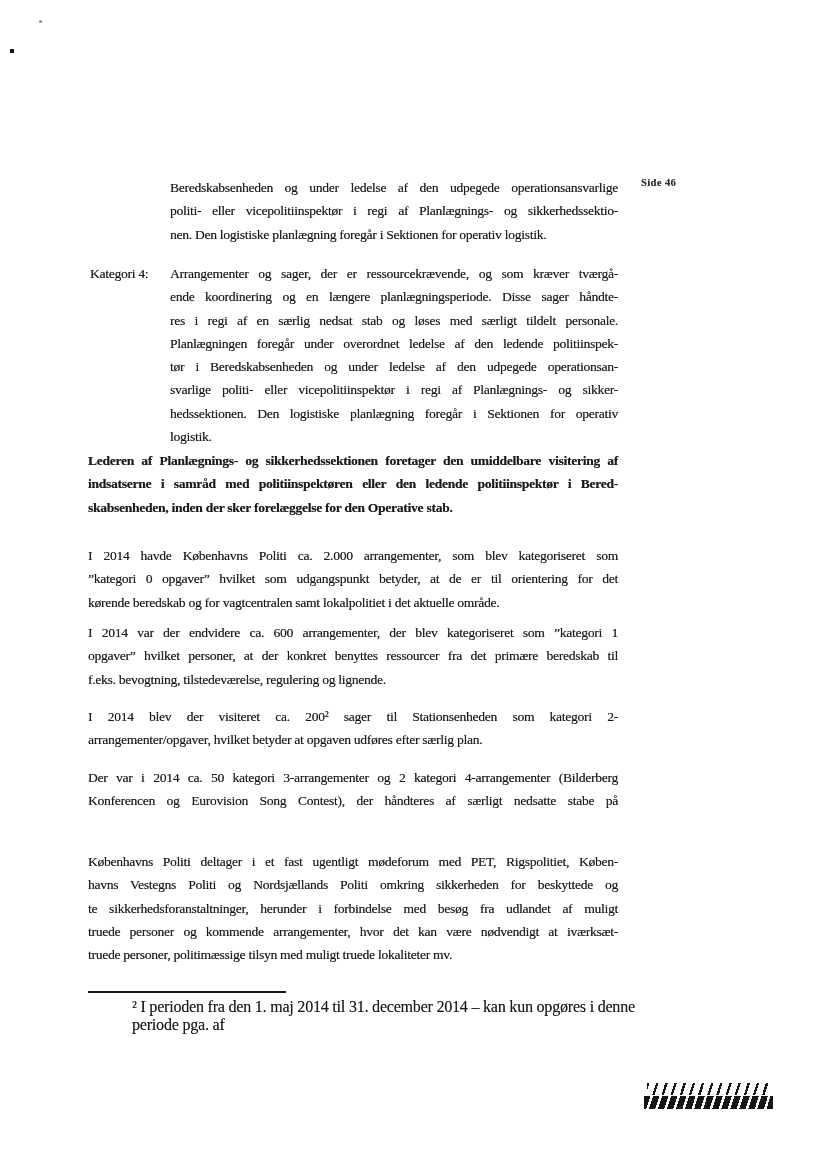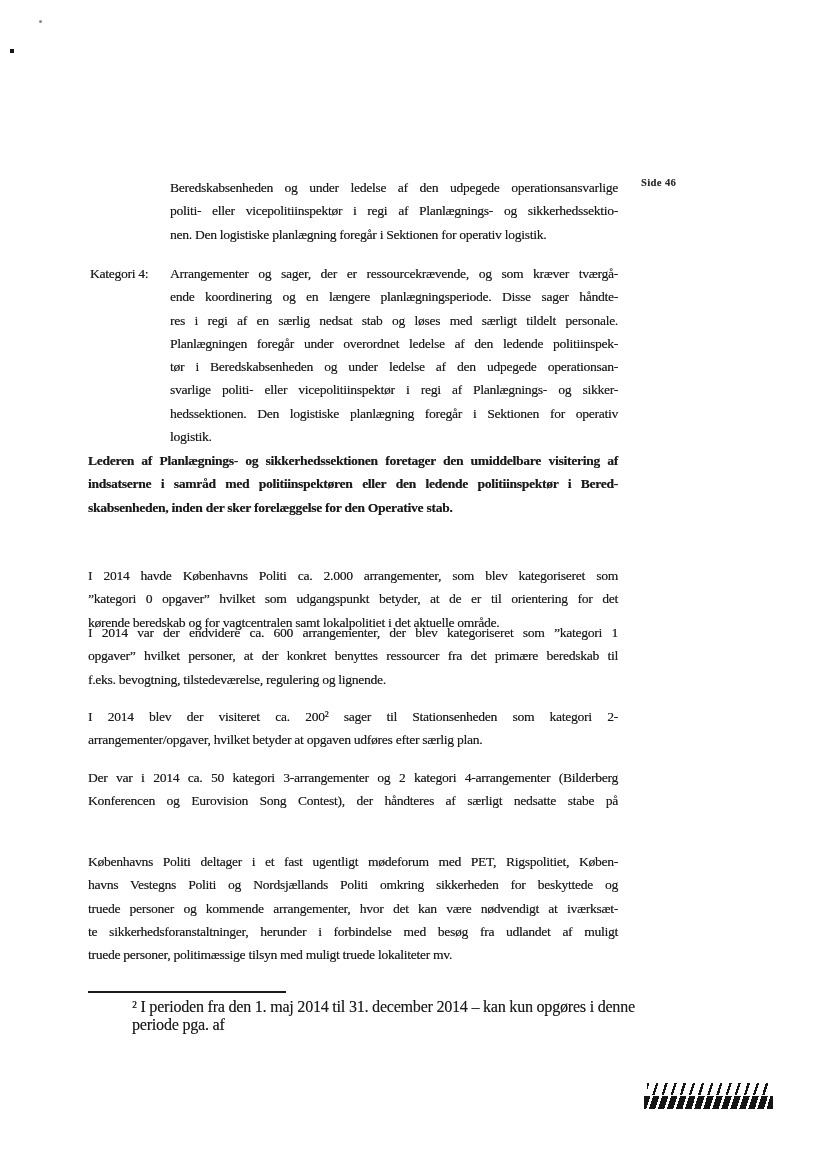--- a/index.html
+++ b/index.html
@@ -21,21 +21,21 @@
   }
   
   .jl { text-align: justify; text-align-last: justify; }
   
   .ll { text-align: left; text-align-last: left; }
 
   .p1 { left: 170px; top: 176px; width: 448px; }
   .k4-label { left: 90px; top: 262px; }
   .k4 { left: 170px; top: 262px; width: 448px; }
   .p3 { left: 88px; top: 449px; width: 530px; font-weight: bold; }
-  .p4 { left: 88px; top: 564px; width: 530px; }
+  .p4 { left: 88px; top: 544px; width: 530px; }
   .p5 { left: 88px; top: 621px; width: 530px; }
   .p6 { left: 88px; top: 705px; width: 530px; }
   .p7 { left: 88px; top: 766px; width: 530px; }
   .p8 { left: 88px; top: 850px; width: 530px; }
 
   .side-label {
     left: 641px; top: 177px;
     font-size: 10.5px;
     color: #2d2d2d;
     letter-spacing: 0.4px;
@@ -123,22 +123,22 @@
   </div>
 
   <div class="block body-text p7">
     <div class="jl">Der var i 2014 ca. 50 kategori 3-arrangementer og 2 kategori 4-arrangementer (Bilderberg</div>
     <div class="jl">Konferencen og Eurovision Song Contest), der håndteres af særligt nedsatte stabe på</div>
   </div>
 
   <div class="block body-text p8">
     <div class="jl">Københavns Politi deltager i et fast ugentligt mødeforum med PET, Rigspolitiet, Køben-</div>
     <div class="jl">havns Vestegns Politi og Nordsjællands Politi omkring sikkerheden for beskyttede og</div>
+    <div class="jl">te sikkerhedsforanstaltninger, herunder i forbindelse med besøg fra udlandet af muligt</div>
     <div class="jl">truede personer og kommende arrangementer, hvor det kan være nødvendigt at iværksæt-</div>
-    <div class="jl">te sikkerhedsforanstaltninger, herunder i forbindelse med besøg fra udlandet af muligt</div>
     <div class="ll">truede personer, politimæssige tilsyn med muligt truede lokaliteter mv.</div>
   </div>
 
   <div class="block footnote-rule"></div>
 
   <div class="block footnote">
     <div class="ll">² I perioden fra den 1. maj 2014 til 31. december 2014 – kan kun opgøres i denne periode pga. af</div>
   </div>
 
   <div class="block hatch">

